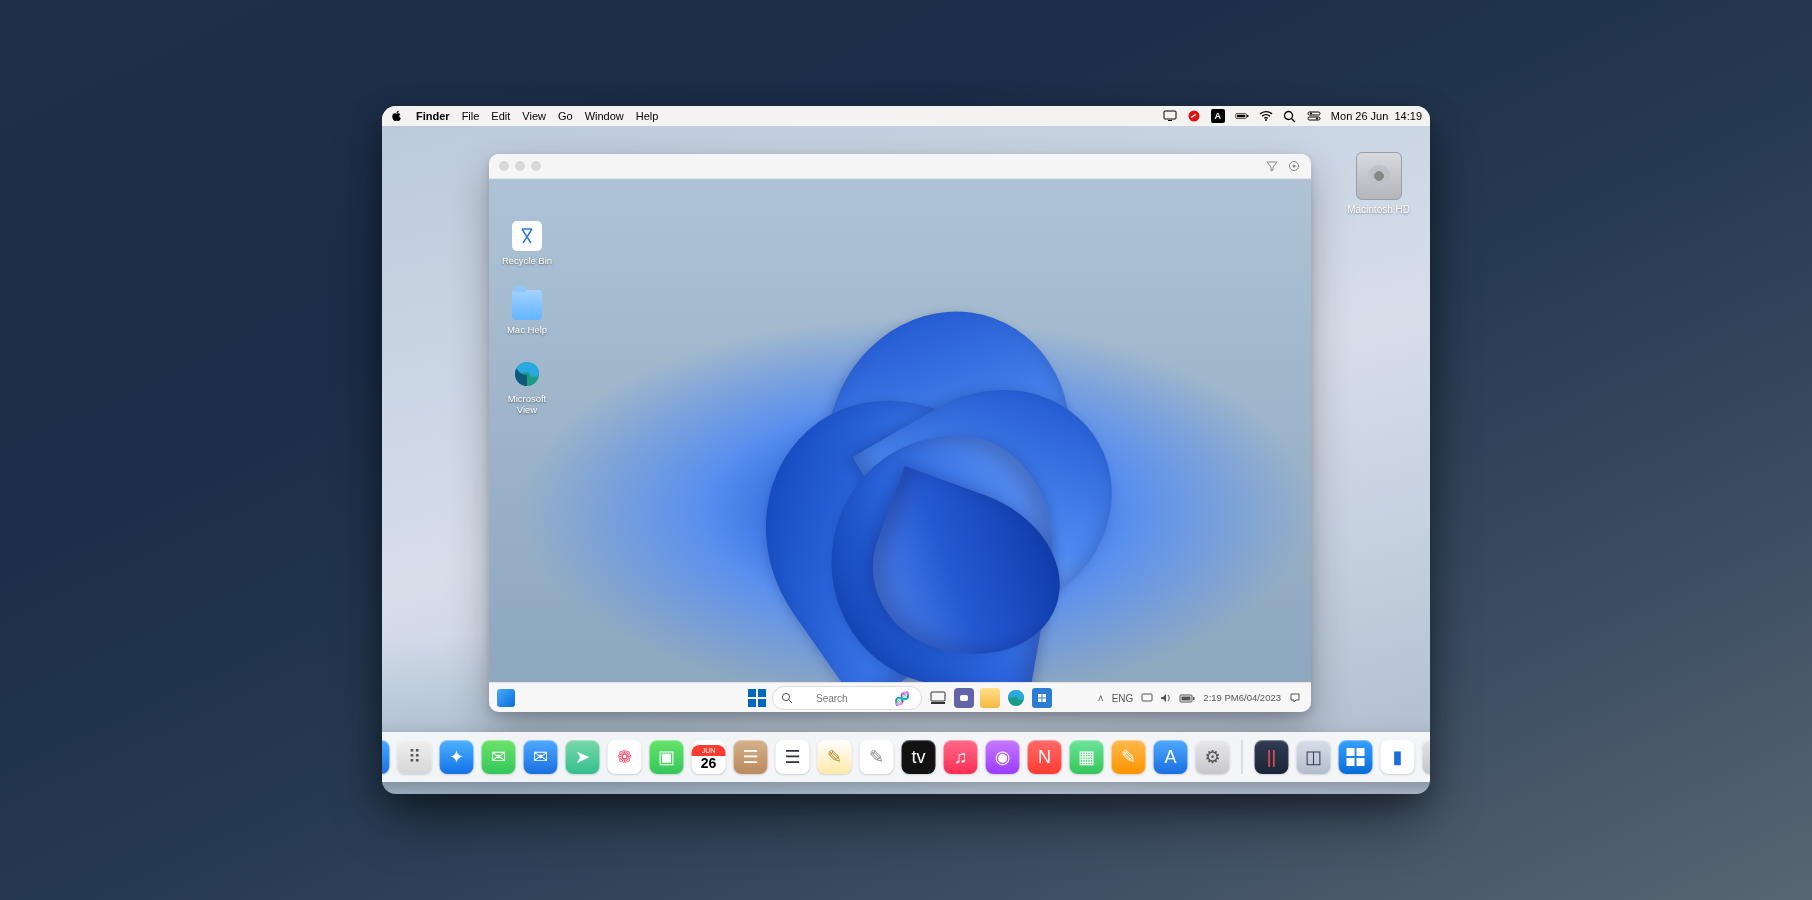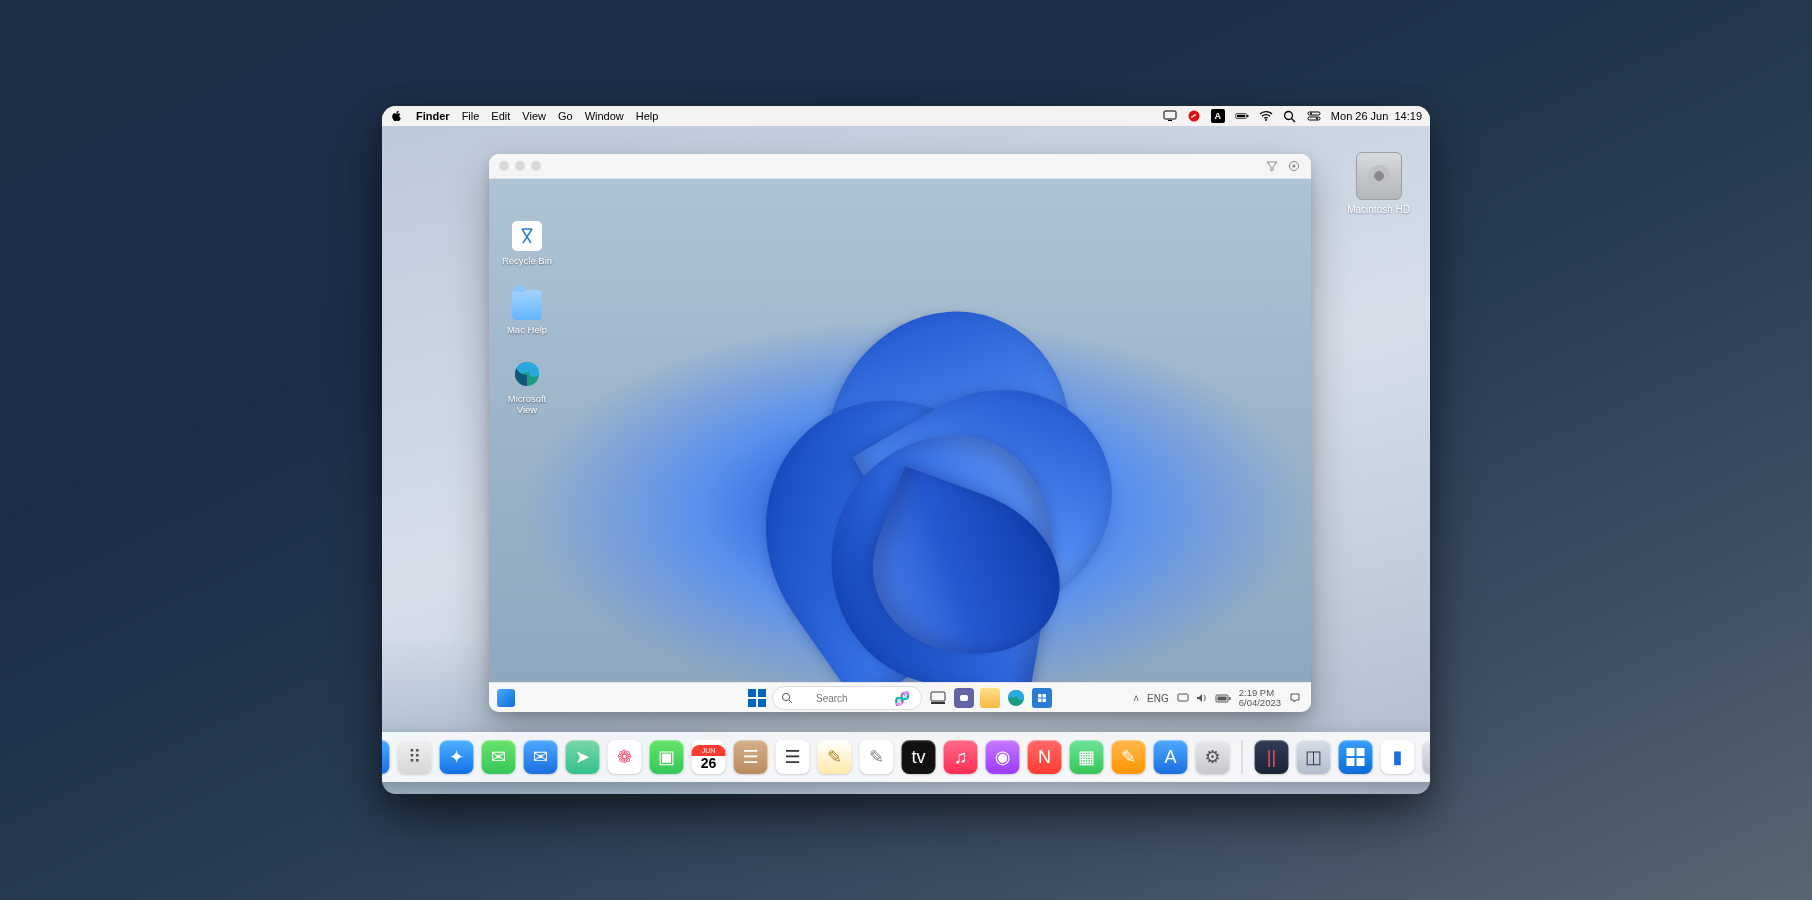--- a/index.html
+++ b/index.html
@@ -74,21 +74,21 @@
   .tb-l,.tb-c,.tb-r{display:flex;align-items:center;gap:8px;}
   .tb-l{margin-left:8px;}
   .tb-c{position:absolute;left:50%;transform:translateX(-50%);gap:6px;}
   .tb-r{margin-left:auto;margin-right:10px;gap:8px;}
   .winlogo{width:18px;height:18px;display:grid;grid-template:1fr 1fr/1fr 1fr;gap:1.5px;}
   .winlogo span{background:var(--win-accent);}
   .search{display:flex;align-items:center;gap:23px;height:22px;border-radius:20px;background:#fff;
     border:1px solid #ddd;padding:0 10px 0 8px;min-width:130px;}
   .pins{display:flex;gap:6px;}
   .pin{width:20px;height:20px;border-radius:4px;display:flex;align-items:center;justify-content:center;}
-  .tm{display:flex;flex-direction:column;align-items:flex-start;line-height:1.1;font-size:9.5px;}
+  .tm{display:flex;flex-direction:row;align-items:center;line-height:1.1;font-size:9.5px;}
   .sys{display:flex;gap:7px;align-items:center;}
   
   .dock{position:absolute;left:50%;bottom:12px;transform:translateX(-50%);
     height:50px;background:var(--dock-bg);backdrop-filter:blur(20px);border-radius:16px;
     display:flex;align-items:center;padding:0 12px;gap:8px;box-shadow:0 6px 18px rgba(0,0,0,.25);}
   .dapp{width:34px;height:34px;border-radius:8px;display:flex;align-items:center;justify-content:center;
     font-size:18px;color:#fff;box-shadow:inset 0 1px 1px rgba(255,255,255,.4),0 1px 2px rgba(0,0,0,.15);flex:none;}
   .dsep{width:1px;height:34px;background:rgba(0,0,0,.2);margin:0 4px;}
   .cal{flex-direction:column;background:#fff;color:#000;font-size:11px;line-height:1;}
   .cal .m{background:#ff3b30;color:#fff;font-size:7px;width:100%;text-align:center;border-radius:8px 8px 0 0;padding:2px 0;}

